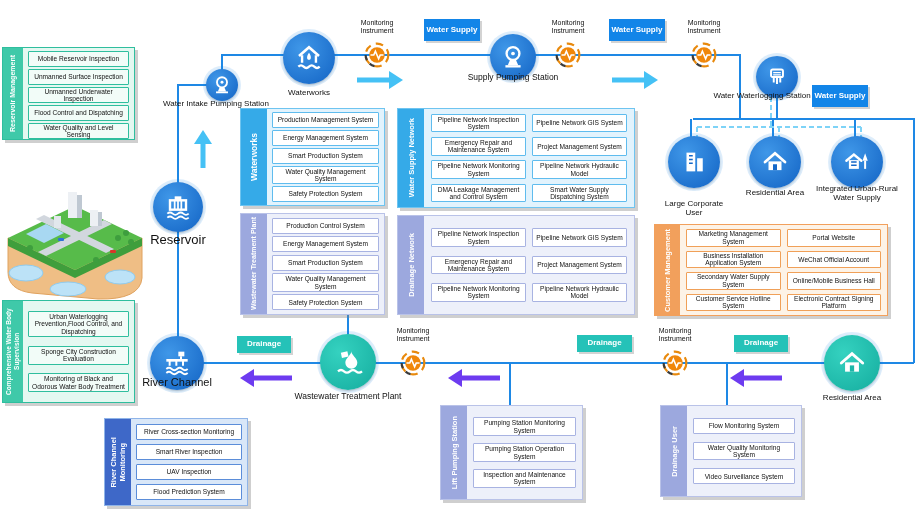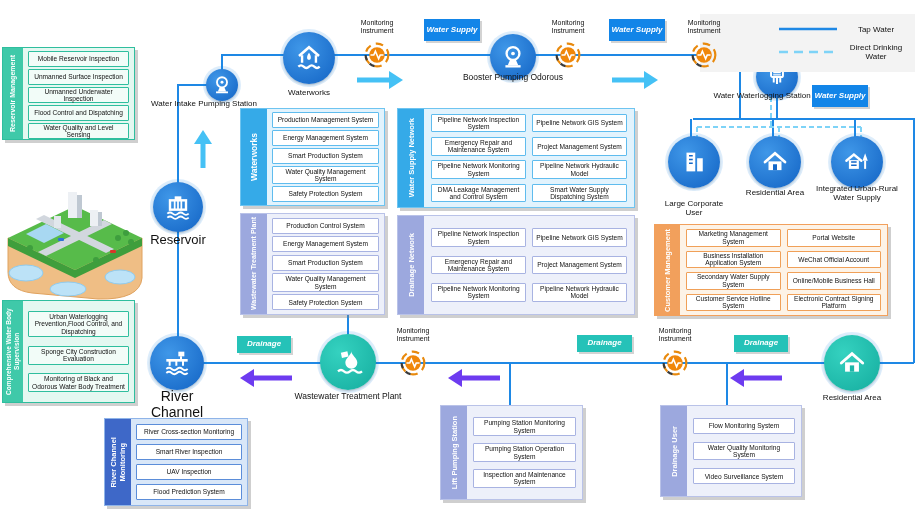--- a/index.html
+++ b/index.html
@@ -45,21 +45,21 @@
   .cnode{position:absolute;border-radius:50%;display:flex;align-items:center;justify-content:center;
          z-index:3;box-shadow:0 0 0 3px rgba(30,136,229,.15),0 1px 2px rgba(0,0,0,.25);}
   .cnode.blue{background:radial-gradient(circle at 35% 32%,#3F97E8,#1263C4);color:#1468C9;}
   .cnode.teal{background:radial-gradient(circle at 35% 32%,#35D2C0,#14AC9E);color:#1BB7A8;}
 
   .nlabel{position:absolute;text-align:center;font-size:8px;line-height:1.15;z-index:4;color:#111;}
   .flabel{position:absolute;text-align:center;font-size:7px;line-height:1.12;z-index:4;color:#111;}
 
   .badge{position:absolute;display:flex;align-items:center;justify-content:center;text-align:center;
          color:#fff;font-weight:700;font-size:8px;line-height:1.05;z-index:4;
-         box-shadow:2px 2px 0 rgba(130,130,130,.35);font-style:italic;}
+         box-shadow:2px 2px 0 rgba(130,130,130,.35);}
   .badge.b-blue{background:#1285E8;}
   .badge.b-teal{background:#25C2B8;}
 
   .mon{position:absolute;width:26px;height:26px;z-index:4;}
 
   
   .legend{position:absolute;left:700px;top:14px;width:215px;height:58px;background:#F3F3F3;
           z-index:4;display:flex;flex-direction:column;justify-content:space-evenly;
           padding:2px 8px;box-sizing:border-box;font-size:8px;}
   .legrow{display:flex;align-items:center;gap:8px;justify-content:flex-end;}
@@ -115,34 +115,20 @@
     <rect x="54" y="40" width="7" height="12" fill="#E2E7EC"></rect>
     <circle cx="118" cy="62" r="3" fill="#3E9E3E"></circle>
       <circle cx="126" cy="57" r="3" fill="#3E9E3E"></circle>
     <circle cx="131" cy="66" r="3" fill="#3E9E3E"></circle>
       <circle cx="96" cy="84" r="3" fill="#3E9E3E"></circle>
     <circle cx="30" cy="72" r="3" fill="#3E9E3E"></circle>
     <rect x="110" y="74" width="6" height="3" rx="1" fill="#D8372A"></rect>
     <rect x="58" y="62" width="6" height="3" rx="1" fill="#2E6FD8"></rect>
   </svg>
 
-  <div class="legend">
-    <div class="legrow">
-      <svg class="sample" width="58" height="6">
-          <line x1="0" y1="3" x2="58" y2="3" stroke="#1E88E5" stroke-width="2.5"></line>
-        </svg>
-      <div class="ltext">Tap Water</div>
-    </div>
-    <div class="legrow">
-      <svg class="sample" width="58" height="6">
-          <line x1="0" y1="3" x2="58" y2="3" stroke="#7ED3F7" stroke-width="2.5" stroke-dasharray="9 6"></line>
-        </svg>
-      <div class="ltext">Direct Drinking Water</div>
-    </div>
-  </div>
 
   <div class="panel p-green" style="left:2px;top:47px;width:133px;height:93px">
     <div class="vside" style="width:20px">
         <span>Reservoir Management</span>
       </div>
     <div class="items">
       <div class="item">Mobile Reservoir Inspection</div>
       <div class="item">Unmanned Surface Inspection</div>
       <div class="item">Unmanned Underwater Inspection</div>
       <div class="item">Flood Control and Dispatching</div>
@@ -387,29 +373,29 @@
     <circle cx="12" cy="12" r="7.2" fill="#F0870A"></circle>
     <polyline points="6,12 9,12 10.5,8.5 13.5,15.5 15,12 18,12" fill="none" stroke="#fff" stroke-width="1.5"></polyline>
   </svg>
   <svg class="mon" style="left:662px;top:350px" viewBox="0 0 24 24">
     <circle cx="12" cy="12" r="10.5" fill="none" stroke="#E8890C" stroke-width="2" stroke-dasharray="7 5"></circle>
     <path d="M1.5 12 a10.5 10.5 0 0 0 10.5 10.5" fill="none" stroke="#3a3a3a" stroke-width="2" stroke-dasharray="5 4"></path>
     <circle cx="12" cy="12" r="7.2" fill="#F0870A"></circle>
     <polyline points="6,12 9,12 10.5,8.5 13.5,15.5 15,12 18,12" fill="none" stroke="#fff" stroke-width="1.5"></polyline>
   </svg>
 
-  <div class="nlabel" style="left:150px;top:99px;width:108px">Water Intake Pumping Station</div>
+  <div class="nlabel" style="left:162px;top:99px;width:108px">Water Intake Pumping Station</div>
   <div class="nlabel" style="left:264px;top:88px;width:90px">Waterworks</div>
-  <div class="nlabel" style="left:438px;top:73px;width:150px;font-size:8.5px">Booster Pumping Odorous</div>
+  <div class="nlabel" style="left:438px;top:73px;width:150px;font-size:8.5px">Supply Pumping Station</div>
   <div class="nlabel" style="left:712px;top:91px;width:100px">Water Waterlogging Station</div>
   <div class="nlabel" style="left:148px;top:233px;width:60px;font-size:13px">Reservoir</div>
   <div class="nlabel" style="left:663px;top:199px;width:62px">Large Corporate User</div>
   <div class="nlabel" style="left:738px;top:188px;width:74px">Residential Area</div>
   <div class="nlabel" style="left:811px;top:184px;width:92px">Integrated Urban-Rural Water Supply</div>
-  <div class="nlabel" style="left:133px;top:388px;width:88px;font-size:14px">River Channel</div>
+  <div class="nlabel" style="left:133px;top:376px;width:88px;font-size:11px">River Channel</div>
   <div class="nlabel" style="left:294px;top:392px;width:108px;font-size:8.5px">Wastewater Treatment Plant</div>
   <div class="nlabel" style="left:814px;top:393px;width:76px">Residential Area</div>
 
   <div class="flabel" style="left:347px;top:19px;width:60px">Monitoring Instrument</div>
   <div class="flabel" style="left:538px;top:19px;width:60px">Monitoring Instrument</div>
   <div class="flabel" style="left:674px;top:19px;width:60px">Monitoring Instrument</div>
   <div class="flabel" style="left:383px;top:327px;width:60px">Monitoring Instrument</div>
   <div class="flabel" style="left:645px;top:327px;width:60px">Monitoring Instrument</div>
 
   <div class="badge b-blue" style="left:424px;top:19px;width:56px;height:22px">Water Supply</div>

